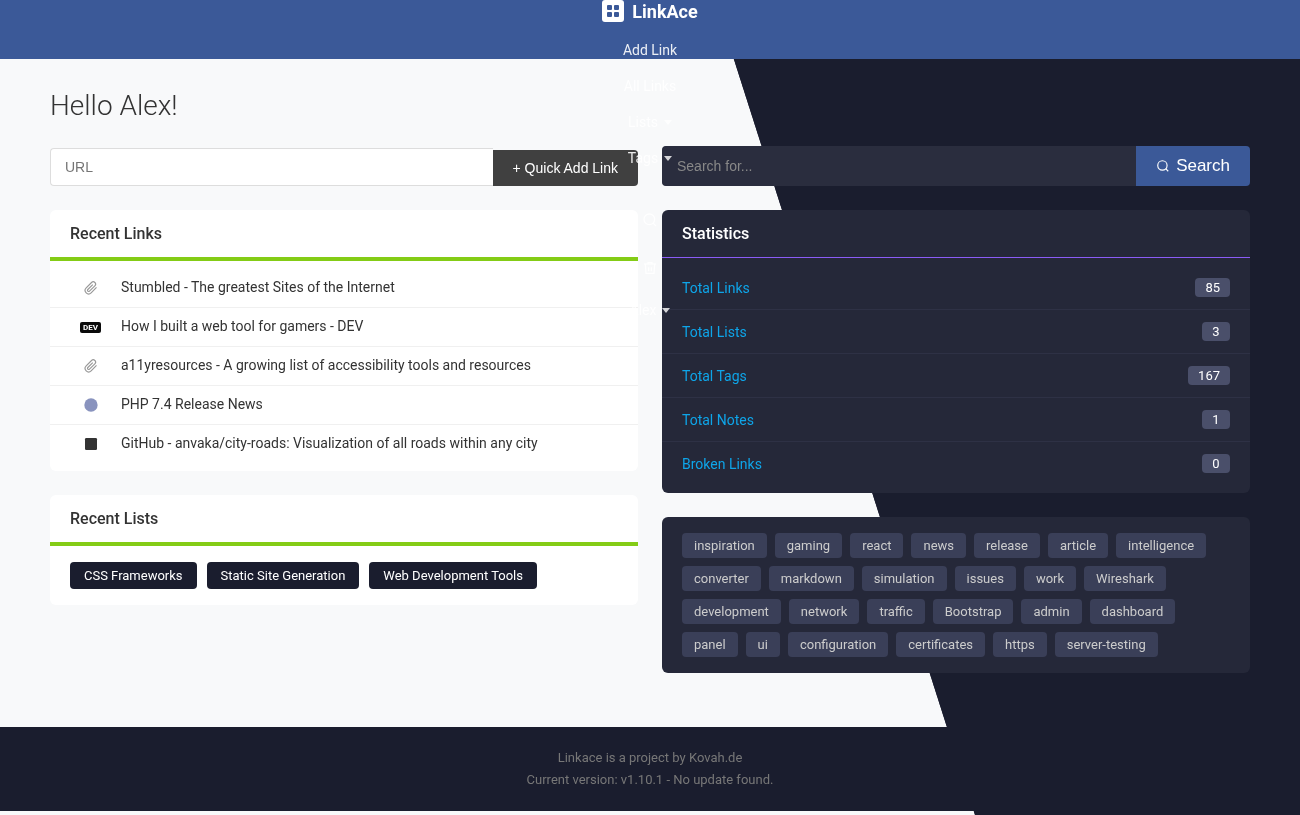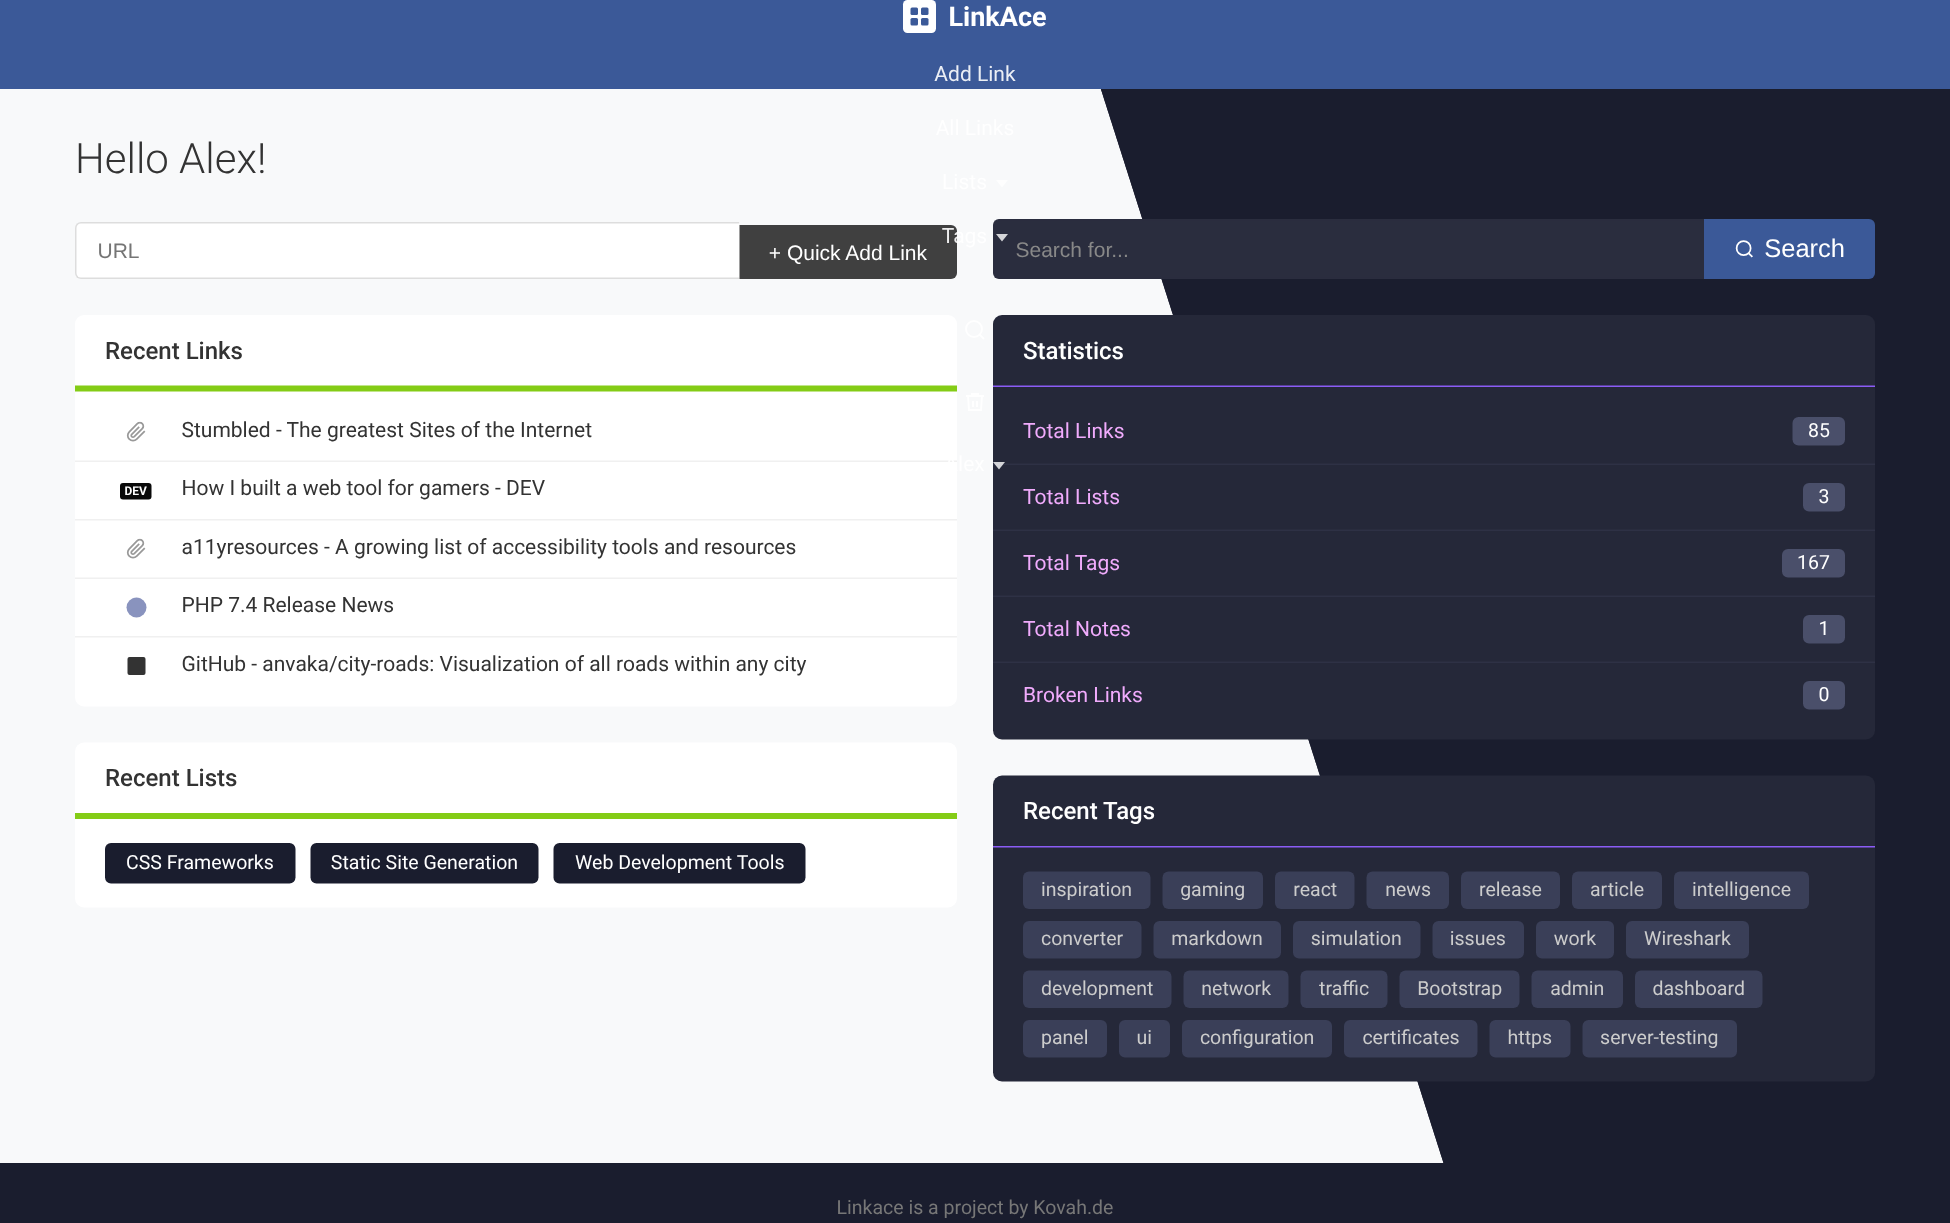--- a/index.html
+++ b/index.html
@@ -254,21 +254,21 @@
 
     .stat-item {
       display: flex;
       align-items: center;
       justify-content: space-between;
       padding: 12px 20px;
       border-bottom: 1px solid #2e3145;
     }
     .stat-item:last-child { border-bottom: none; }
     .stat-label {
-      color: #f0abfc;
+      color: #0ea5e9;
       font-size: 14px;
     }
     .stat-badge {
       background: #4a4f6a;
       color: white;
       padding: 2px 10px;
       border-radius: 4px;
       font-size: 13px;
       min-width: 28px;
       text-align: center;
@@ -467,21 +467,20 @@
               <span class="stat-badge">1</span>
             </div>
             <div class="stat-item">
               <span class="stat-label">Broken Links</span>
               <span class="stat-badge">0</span>
             </div>
           </div>
       </div>
 
       <div class="dark-card">
-        <div class="dark-card-header">Recent Tags</div>
         <div class="tags-body" id="tags-body">
             <span class="tag-pill">inspiration</span>
             <span class="tag-pill">gaming</span>
             <span class="tag-pill">react</span>
             <span class="tag-pill">news</span>
             <span class="tag-pill">release</span>
             <span class="tag-pill">article</span>
             <span class="tag-pill">intelligence</span>
             <span class="tag-pill">converter</span>
             <span class="tag-pill">markdown</span>

